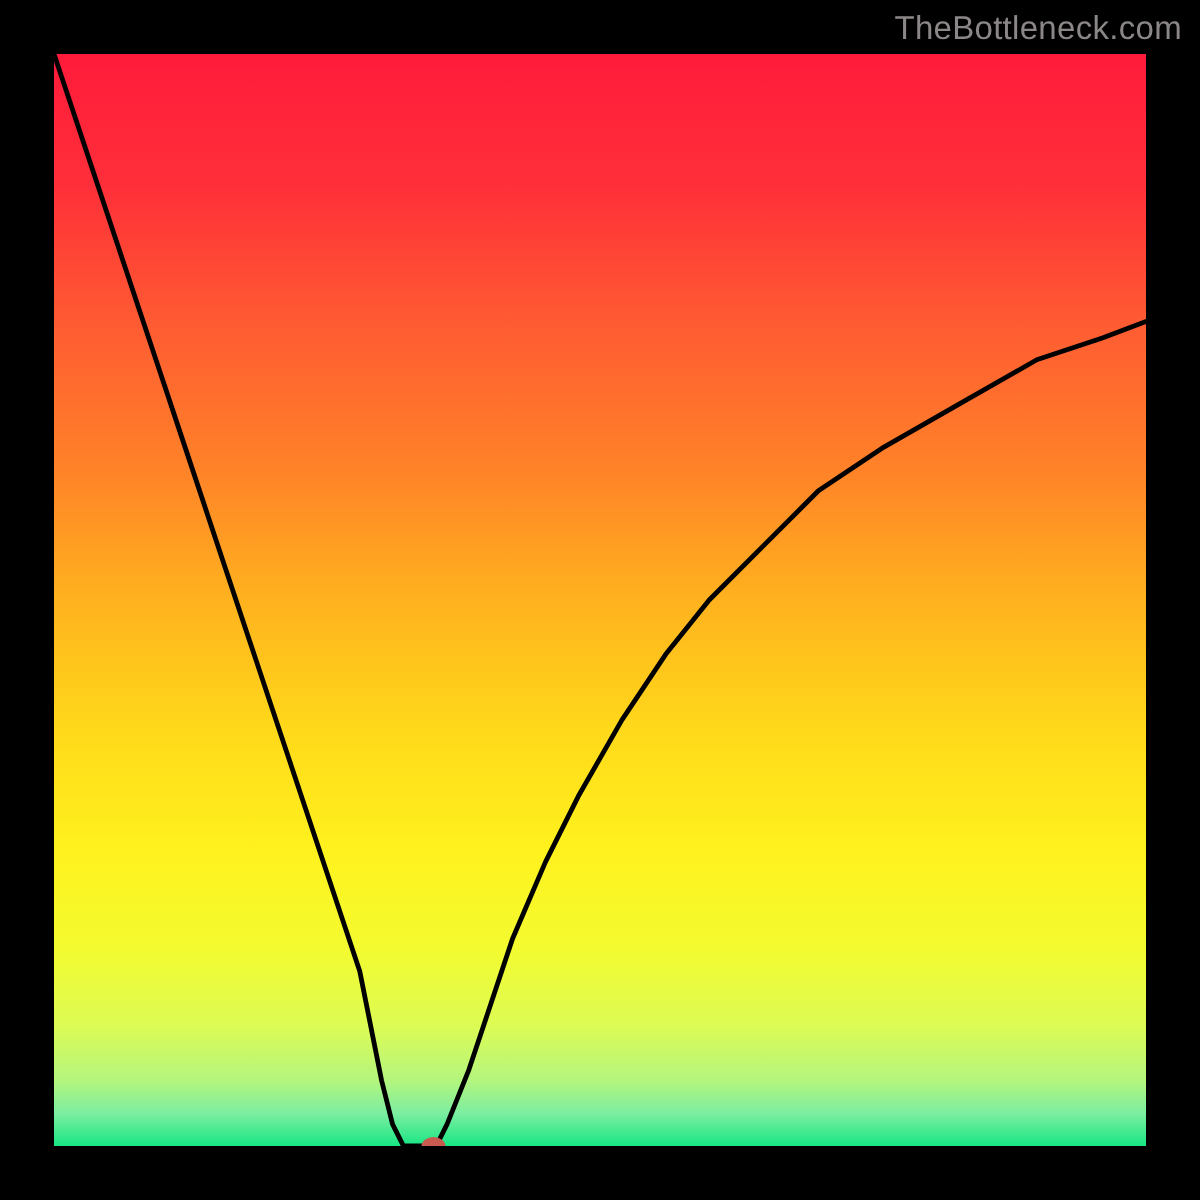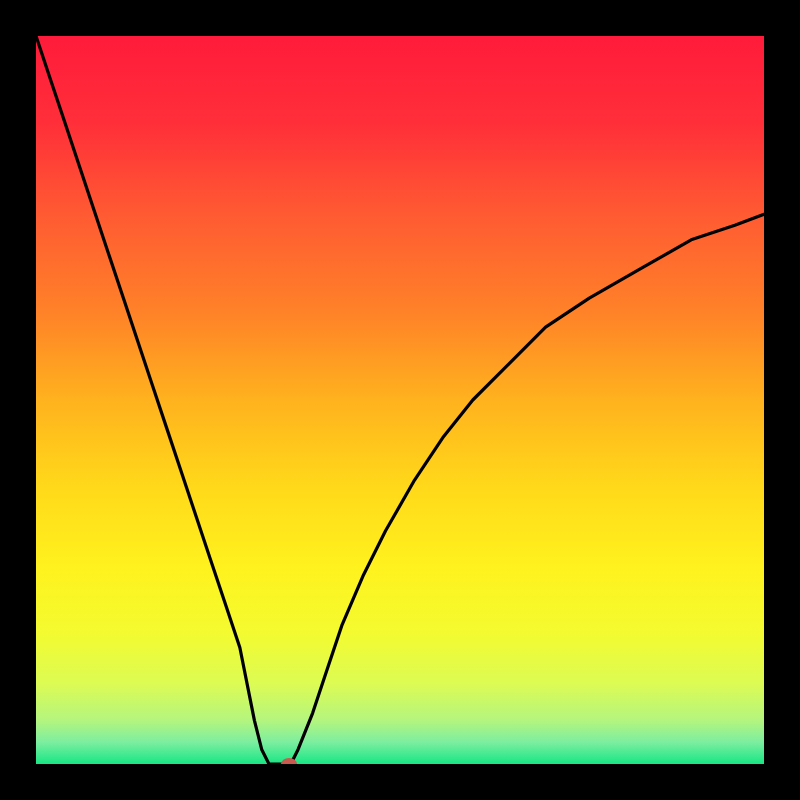--- a/index.html
+++ b/index.html
@@ -74,13 +74,14 @@
             <stop offset="100%" stop-color="#18e684"></stop>
           </linearGradient>
       </defs>
       <rect x="0" y="0" width="728" height="728" fill="url(#bgGrad)"></rect>
     </svg>
     <svg class="curve-svg" viewBox="0 0 728 728" preserveAspectRatio="none">
       <path id="curvePath" d="M 0.00 0.00 L 14.56 43.68 L 29.12 87.36 L 43.68 131.04 L 58.24 174.72 L 72.80 218.40 L 87.36 262.08 L 101.92 305.76 L 116.48 349.44 L 131.04 393.12 L 145.60 436.80 L 160.16 480.48 L 174.72 524.16 L 189.28 567.84 L 203.84 611.52 L 218.40 684.32 L 225.68 713.44 L 232.96 728.00 L 240.24 728.00 L 247.52 728.00 L 254.80 728.00 L 262.08 713.44 L 276.64 677.04 L 291.20 633.36 L 305.76 589.68 L 327.60 538.72 L 349.44 495.04 L 378.56 444.08 L 407.68 400.40 L 436.80 364.00 L 473.20 327.60 L 509.60 291.20 L 553.28 262.08 L 604.24 232.96 L 655.20 203.84 L 698.88 189.28 L 728.00 178.36" fill="none" stroke="#000" stroke-width="3.2" stroke-linejoin="round" stroke-linecap="round"></path>
     </svg>
     <div class="marker" id="marker" style="left: 253.344px; top: 728px;"></div>
   </div>
+  <div class="attribution">TheBottleneck.com</div>
 </div>
 
 </body></html>

